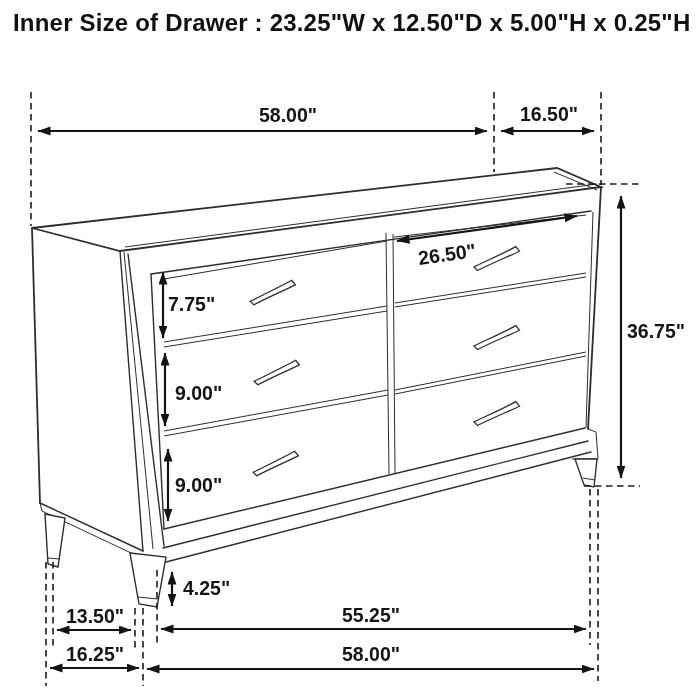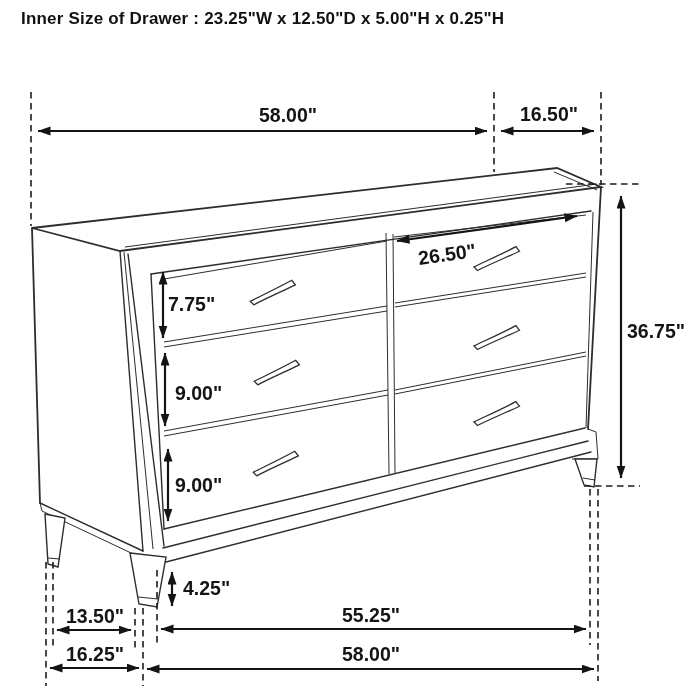--- a/index.html
+++ b/index.html
@@ -10,26 +10,25 @@
     font-family: "Liberation Sans", sans-serif;
   }
   #stage {
     position: relative;
     width: 700px; height: 700px;
     background: #ffffff;
   }
   #title {
     position: absolute;
     left: 13px; top: 9px;
-    font-size: 17px;
+    font-size: 24px;
     font-weight: bold;
     color: #111111;
     letter-spacing: 0.2px;
     white-space: nowrap;
-    margin-left: 8px;
   }
   svg { position: absolute; left: 0; top: 0; }
   .ln  { stroke: #2d2d2d; stroke-width: 1.4; fill: none; stroke-linecap: round; }
   .ln2 { stroke: #2d2d2d; stroke-width: 1.8; fill: none; stroke-linecap: round; }
   .thin{ stroke: #2d2d2d; stroke-width: 1;   fill: none; }
   .face{ fill: #ffffff; }
   .dsh { stroke: #1c1c1c; stroke-width: 1.6; fill: none; stroke-dasharray: 6.5 4.5; }
   .dim { stroke: #141414; stroke-width: 2.2; fill: none; }
   .lbl {
     font-family: "Liberation Sans", sans-serif;

